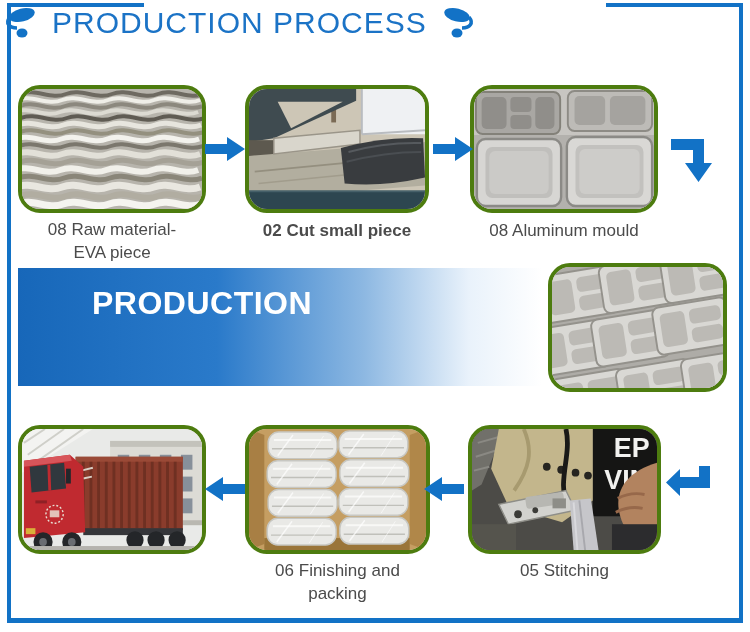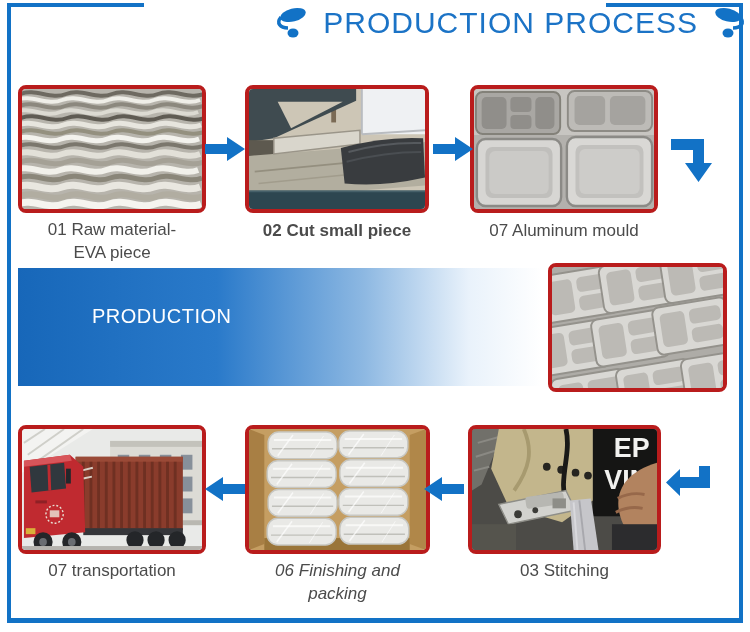--- a/index.html
+++ b/index.html
@@ -7,55 +7,55 @@
          font-family:"Liberation Sans","DejaVu Sans",sans-serif;}
   
   .frame{position:absolute;background:#1272c6;}
   .frame-left{left:7px;top:3px;width:4px;height:620px;}
   .frame-right{left:739px;top:3px;width:4px;height:620px;}
   .frame-bottom{left:7px;top:618px;width:736px;height:5px;}
   .frame-topL{left:7px;top:3px;width:137px;height:4px;}
   .frame-topR{left:606px;top:3px;width:137px;height:4px;}
   
   .header{position:absolute;left:0;right:0;top:1px;height:44px;display:flex;
-          align-items:center;justify-content:flex-end;gap:14px;}
+          align-items:center;justify-content:flex-start;gap:14px;}
   .page-title{font-size:30px;letter-spacing:1px;color:#1b73c6;font-weight:500;white-space:nowrap;}
   .orn{width:38px;height:32px;flex:0 0 auto;}
   .orn.mirror{transform:scaleX(-1);}
   
-  .photo{position:absolute;border:4px solid #b91c1c;border-radius:8px;overflow:hidden;background:#cfcdc8;}
+  .photo{position:absolute;border:4px solid #4d7c0f;border-radius:22px;overflow:hidden;background:#cfcdc8;}
   .photo svg{position:absolute;left:0;top:0;width:100%;height:100%;display:block;}
   .p1{left:18px;top:85px;width:180px;height:120px;}
   .p2{left:245px;top:85px;width:176px;height:120px;}
   .p3{left:470px;top:85px;width:180px;height:120px;}
   .p4{left:548px;top:263px;width:171px;height:121px;}
   .p5{left:468px;top:425px;width:185px;height:121px;}
   .p6{left:245px;top:425px;width:177px;height:121px;}
   .p7{left:18px;top:425px;width:180px;height:121px;}
   
   .caption{position:absolute;text-align:center;font-size:17px;line-height:23px;color:#4b4b4b;}
   .c1{left:18px;top:218px;width:188px;}
   .c2{left:245px;top:219px;width:184px;font-weight:bold;}
   .c3{left:470px;top:219px;width:188px;}
   .c4{left:548px;top:398px;width:179px;}
   .c5{left:468px;top:559px;width:193px;}
-  .c6{left:245px;top:559px;width:185px;font-style:italic;}
+  .c6{left:245px;top:559px;width:185px;}
   .c7{left:18px;top:559px;width:188px;}
   
   .arrow{position:absolute;}
   .a12{left:205px;top:135px;}
   .a23{left:433px;top:135px;}
   .a34{left:671px;top:139px;}
   .a45{left:666px;top:466px;}
   .a56{left:424px;top:475px;}
   .a67{left:205px;top:475px;}
   
   .banner{position:absolute;left:18px;top:268px;width:524px;height:118px;
           background:linear-gradient(90deg,#1767b9 0%,#2a7aca 38%,#8db8e2 66%,#e9f2fb 86%,#ffffff 100%);}
-  .banner-text{padding:28px 0 0 74px;color:#ffffff;font-weight:normal;font-size:20px;
+  .banner-text{padding:15px 0 0 74px;color:#ffffff;font-weight:bold;font-size:32px;
                letter-spacing:0.5px;line-height:40px;}
   svg text{font-family:"Liberation Sans","DejaVu Sans",sans-serif;}
 </style>
 </head>
 <body>
 
 <div id="stage">
 
   <div class="frame frame-left"></div>
   <div class="frame frame-right"></div>
@@ -149,28 +149,28 @@
     <path d="M0,9 H22 V2 L40,14 L22,26 V19 H0 Z" fill="#1272c6"></path>
   </svg>
   <svg class="arrow a23" width="40" height="28" viewBox="0 0 40 28">
     <path d="M0,9 H22 V2 L40,14 L22,26 V19 H0 Z" fill="#1272c6"></path>
   </svg>
   <svg class="arrow a34" width="42" height="46" viewBox="0 0 42 46">
     <path d="M0,0 H33 V24 H41 L27.5,43 L14,24 H22 V11 H0 Z" fill="#1272c6"></path>
   </svg>
 
   <div class="caption c1">
-    <div>01 Raw material-</div>
+    <div>08 Raw material-</div>
     <div>EVA piece</div>
   </div>
   <div class="caption c2">
     <div>02 Cut small piece</div>
   </div>
   <div class="caption c3">
-    <div>07 Aluminum mould</div>
+    <div>08 Aluminum mould</div>
   </div>
 
   <div class="banner">
     <div class="banner-text">
       <div>PRODUCTION</div>
     </div>
   </div>
 
   <div class="photo p4">
     <svg viewBox="0 0 179 122" preserveAspectRatio="none">
@@ -306,22 +306,19 @@
   </div>
 
   <svg class="arrow a56" width="40" height="28" viewBox="0 0 40 28">
     <path d="M40,9 H18 V2 L0,14 L18,26 V19 H40 Z" fill="#1272c6"></path>
   </svg>
   <svg class="arrow a67" width="40" height="28" viewBox="0 0 40 28">
     <path d="M40,9 H18 V2 L0,14 L18,26 V19 H40 Z" fill="#1272c6"></path>
   </svg>
 
   <div class="caption c5">
-    <div>03 Stitching</div>
+    <div>05 Stitching</div>
   </div>
   <div class="caption c6">
     <div>06 Finishing and packing</div>
   </div>
-  <div class="caption c7">
-    <div>07 transportation</div>
-  </div>
 
 </div>
 
 </body></html>

